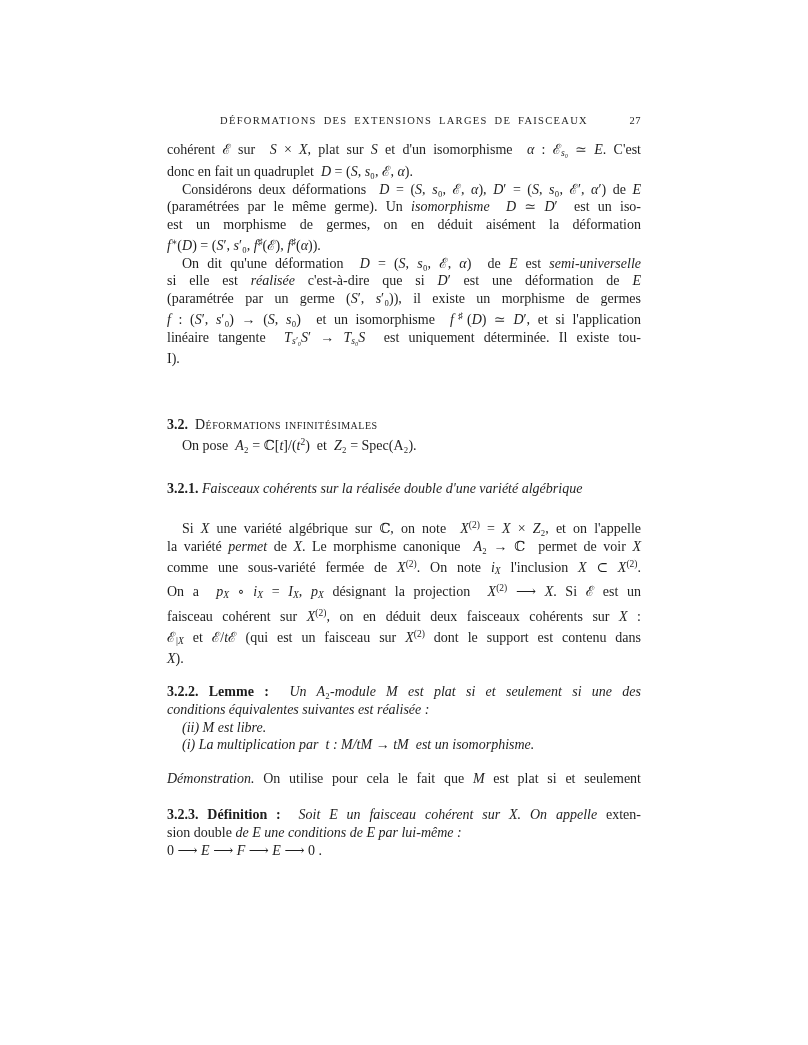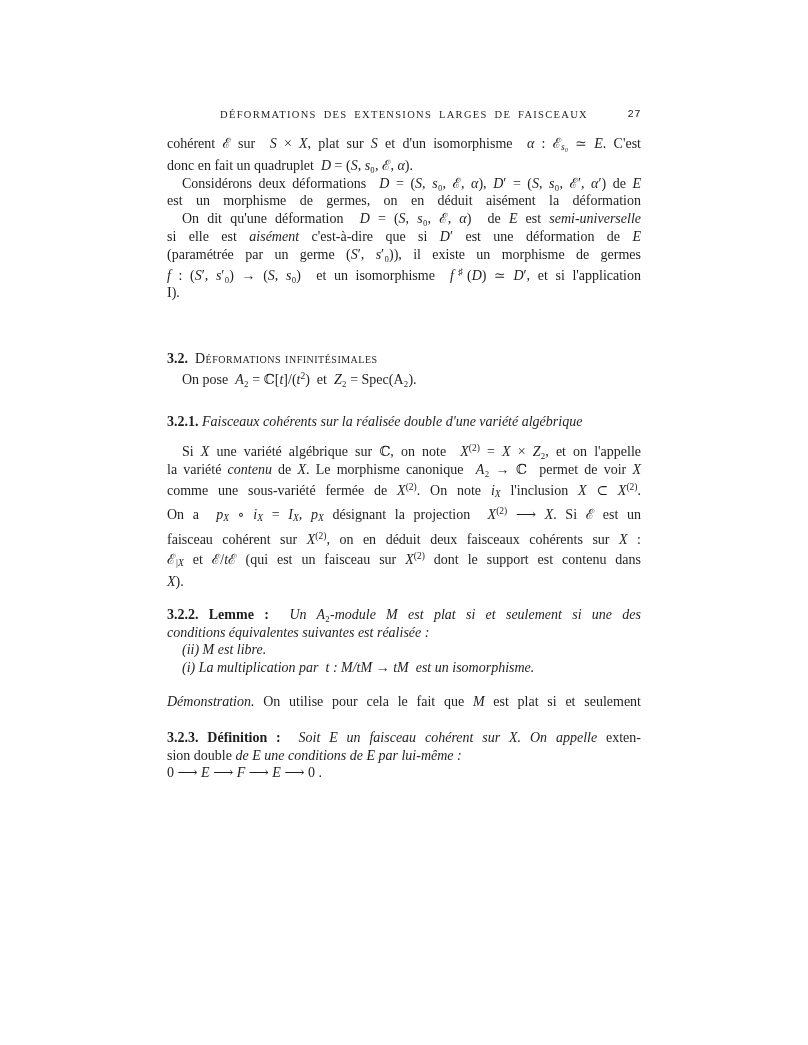--- a/index.html
+++ b/index.html
@@ -8,57 +8,56 @@
     width: 808px;
     height: 1045px;
     background: #ffffff;
     color: #1e1e1e;
     font-family: "Liberation Serif", "DejaVu Serif", serif;
     overflow: hidden;
   }
   .sheet {
     position: absolute;
     left: 167px;
-    top: 108px;
+    top: 114px;
     width: 474px;
   }
   .running-header {
     position: relative;
     height: 14px;
     font-size: 10.5px;
     line-height: 13px;
   }
   .rh-title {
     display: block;
     text-align: center;
     letter-spacing: 1.3px;
     word-spacing: 3px;
   }
   .rh-page {
     position: absolute;
     right: 0;
     top: 0;
     letter-spacing: 0.5px;
-    font-family: Liberation Mono, monospace;
   }
   .text-block { margin-top: 13px; font-size: 14px; }
   .para { margin: 0; }
   .pline {
     line-height: 17.8px;
     text-align: justify;
     text-align-last: justify;
     white-space: normal;
   }
   .pline.nj { text-align: center; text-align-last: left; }
   .pline.ind { text-indent: 15px; }
   
   .mt-sec32  { margin-top: 48px; }
   .mt-onpose { margin-top: 0; }
   .mt-sec321 { margin-top: 25px; }
-  .mt-p4     { margin-top: 9px; }
+  .mt-p4     { margin-top: 20px; }
   .mt-lemma  { margin-top: 15px; }
   .mt-dem    { margin-top: 16px; }
   .mt-def    { margin-top: 18px; }
   
   .i   { font-style: italic; }
   .b   { font-weight: bold; }
   .sc  { font-variant: small-caps; letter-spacing: 0.5px; }
   .cal { font-style: italic; }
   .sub { font-size: 0.68em; vertical-align: -0.22em; }
   .sup { font-size: 0.68em; vertical-align: 0.5em; }
@@ -76,43 +75,46 @@
       <span class="rh-page">27</span>
     </header>
 
     <main class="text-block">
       <div class="para">
           <div class="pline">cohérent ℰ sur &nbsp;<span class="i">S</span> × <span class="i">X</span>, plat sur <span class="i">S</span> et d'un isomorphisme &nbsp;<span class="i">α</span> : ℰ<span class="i sub">s₀</span> ≃ <span class="i">E</span>. C'est</div>
           <div class="pline nj">donc en fait un quadruplet &nbsp;<span class="cal">D</span> = (<span class="i">S</span>, <span class="i">s</span>₀, ℰ, <span class="i">α</span>).</div>
         </div>
       <div class="para">
           <div class="pline ind">Considérons deux déformations &nbsp;<span class="cal">D</span> = (<span class="i">S</span>, <span class="i">s</span>₀, ℰ, <span class="i">α</span>), <span class="cal">D</span>′ = (<span class="i">S</span>, <span class="i">s</span>₀, ℰ′, <span class="i">α</span>′) de <span class="i">E</span></div>
+          <div class="pline">(paramétrées par le même germe). Un <span class="i">isomorphisme</span> &nbsp;<span class="cal">D</span> ≃ <span class="cal">D</span>′ &nbsp;est un iso-</div>
           <div class="pline">est un morphisme de germes, on en déduit aisément la déformation</div>
+          <div class="pline nj"><span class="i">f</span><span class="sup">∗</span>(<span class="cal">D</span>) = (<span class="i">S</span>′, <span class="i">s</span>′₀, <span class="i">f</span><span class="sup">♯</span>(ℰ), <span class="i">f</span><span class="sup">♯</span>(<span class="i">α</span>)).</div>
         </div>
       <div class="para">
           <div class="pline ind">On dit qu'une déformation &nbsp;<span class="cal">D</span> = (<span class="i">S</span>, <span class="i">s</span>₀, ℰ, <span class="i">α</span>) &nbsp;de <span class="i">E</span> est <span class="i">semi-universelle</span></div>
-          <div class="pline">si elle est <span class="i">aisément</span> c'est-à-dire que si <span class="cal">D</span>′ est une déformation de <span class="i">E</span></div>
+          <div class="pline">si elle est <span class="i">réalisée</span> c'est-à-dire que si <span class="cal">D</span>′ est une déformation de <span class="i">E</span></div>
           <div class="pline">(paramétrée par un germe (<span class="i">S</span>′, <span class="i">s</span>′₀)), il existe un morphisme de germes</div>
           <div class="pline"><span class="i">f</span> : (<span class="i">S</span>′, <span class="i">s</span>′₀) → (<span class="i">S</span>, <span class="i">s</span>₀) &nbsp;et un isomorphisme &nbsp;<span class="i">f</span><span class="sup">♯</span>(<span class="cal">D</span>) ≃ <span class="cal">D</span>′, et si l'application</div>
+          <div class="pline">linéaire tangente &nbsp;<span class="i">T</span><span class="i sub">s′₀</span><span class="i">S</span>′ → <span class="i">T</span><span class="i sub">s₀</span><span class="i">S</span> &nbsp;est uniquement déterminée. Il existe tou-</div>
           <div class="pline nj">I).</div>
         </div>
 
       <div class="para mt-sec32">
           <div class="pline nj"><span class="b">3.2.</span> &nbsp;<span class="sc">Déformations infinitésimales</span></div>
         </div>
       <div class="para mt-onpose">
           <div class="pline nj ind">On pose &nbsp;<span class="i">A</span>₂ = ℂ[<span class="i">t</span>]/(<span class="i">t</span><span class="sup">2</span>) &nbsp;et &nbsp;<span class="i">Z</span>₂ = Spec(A₂).</div>
         </div>
 
       <div class="para mt-sec321">
           <div class="pline nj"><span class="b">3.2.1.</span> <span class="i">Faisceaux cohérents sur la réalisée double d'une variété algébrique</span></div>
         </div>
       <div class="para mt-p4">
           <div class="pline ind">Si <span class="i">X</span> une variété algébrique sur ℂ, on note &nbsp;<span class="i">X</span><span class="sup">(2)</span> = <span class="i">X</span> × <span class="i">Z</span>₂, et on l'appelle</div>
-          <div class="pline">la variété <span class="i">contenu</span> de <span class="i">X</span>. Le morphisme canonique &nbsp;<span class="i">A</span>₂ → ℂ &nbsp;permet de voir <span class="i">X</span></div>
+          <div class="pline">la variété <span class="i">permet</span> de <span class="i">X</span>. Le morphisme canonique &nbsp;<span class="i">A</span>₂ → ℂ &nbsp;permet de voir <span class="i">X</span></div>
           <div class="pline">comme une sous-variété fermée de <span class="i">X</span><span class="sup">(2)</span>. On note <span class="i">i</span><span class="i sub">X</span> l'inclusion <span class="i">X</span> ⊂ <span class="i">X</span><span class="sup">(2)</span>.</div>
           <div class="pline">On a &nbsp;<span class="i">p</span><span class="i sub">X</span> ∘ <span class="i">i</span><span class="i sub">X</span> = <span class="i">I</span><span class="i sub">X</span>, <span class="i">p</span><span class="i sub">X</span> désignant la projection &nbsp;<span class="i">X</span><span class="sup">(2)</span> ⟶ <span class="i">X</span>. Si ℰ est un</div>
           <div class="pline">faisceau cohérent sur <span class="i">X</span><span class="sup">(2)</span>, on en déduit deux faisceaux cohérents sur <span class="i">X</span> :</div>
           <div class="pline">ℰ<span class="i sub">|X</span> et ℰ/<span class="i">t</span>ℰ (qui est un faisceau sur <span class="i">X</span><span class="sup">(2)</span> dont le support est contenu dans</div>
           <div class="pline nj"><span class="i">X</span>).</div>
         </div>
 
       <div class="para mt-lemma">
           <div class="pline"><span class="b">3.2.2. Lemme :</span> &nbsp;<span class="i">Un A</span>₂<span class="i">-module M est plat si et seulement si une des</span></div>
           <div class="pline nj"><span class="i">conditions équivalentes suivantes est réalisée :</span></div>

